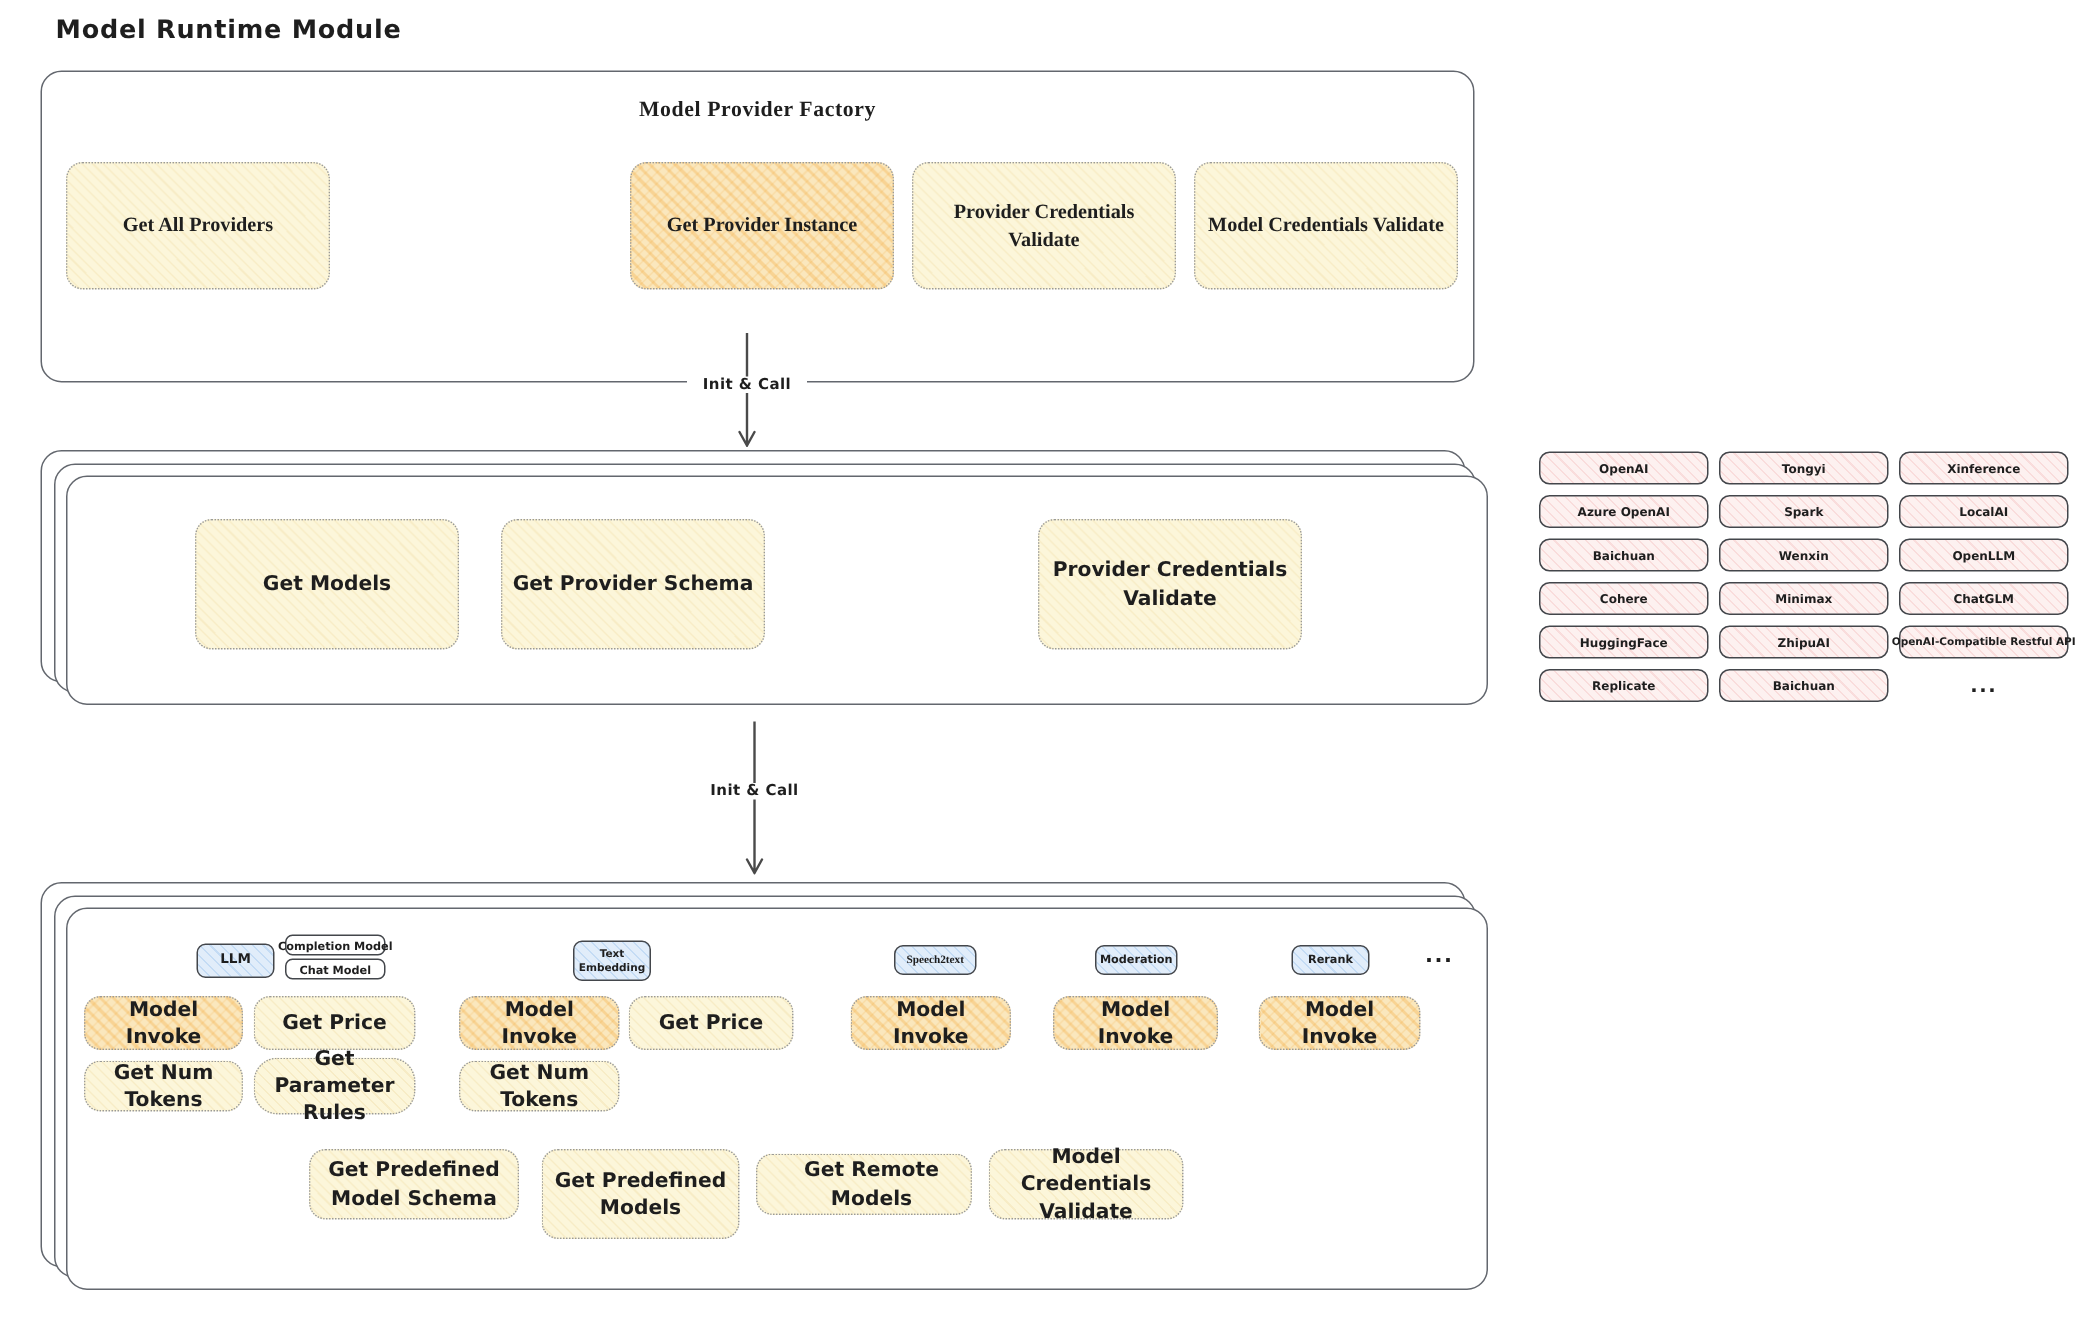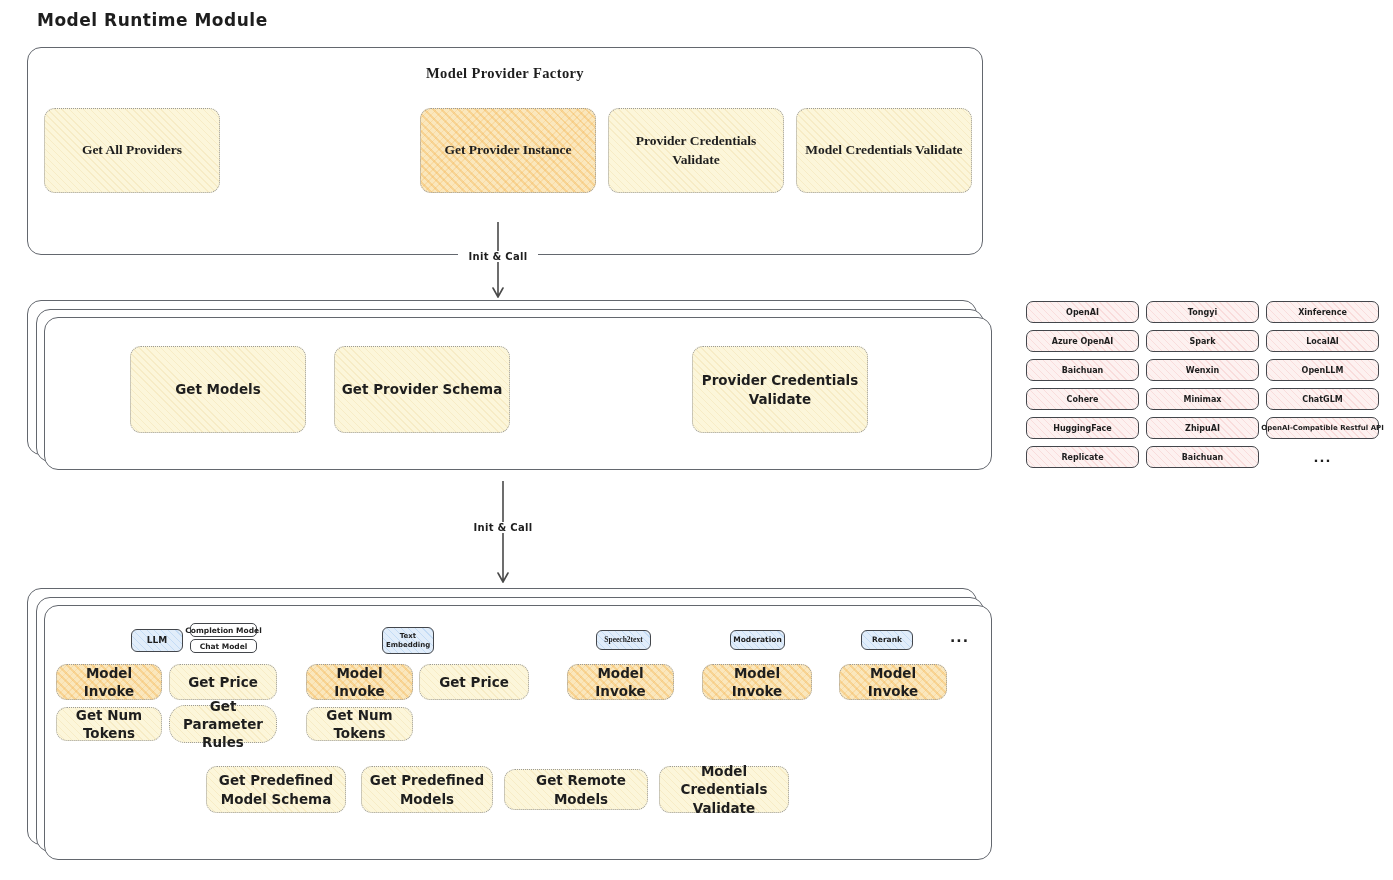--- a/index.html
+++ b/index.html
@@ -148,18 +148,18 @@
     <div class="node yellow" style="left:391px; top:75px; width:110px; height:36px;">Get Price</div>
     <div class="node orange" style="left:539px; top:75px; width:107px; height:36px;">Model Invoke</div>
     <div class="node orange" style="left:674px; top:75px; width:110px; height:36px;">Model Invoke</div>
     <div class="node orange" style="left:811px; top:75px; width:108px; height:36px;">Model Invoke</div>
 
     <div class="node yellow" style="left:28px;  top:118px; width:106px; height:34px;">Get Num Tokens</div>
     <div class="node yellow" style="left:141px; top:116px; width:108px; height:38px;border-radius:16px;">Get Parameter Rules</div>
     <div class="node yellow" style="left:278px; top:118px; width:107px; height:34px;">Get Num Tokens</div>
 
     <div class="node yellow" style="left:178px; top:177px; width:140px; height:47px;">Get Predefined Model Schema</div>
-    <div class="node yellow" style="left:333px; top:177px; width:132px; height:47px;">Get Predefined Models</div>
+    <div class="node yellow" style="left:333px; top:177px; width:132px; height:60px;">Get Predefined Models</div>
     <div class="node yellow" style="left:476px; top:180px; width:144px; height:41px;padding-left:16px;">Get Remote Models</div>
     <div class="node yellow" style="left:631px; top:177px; width:130px; height:47px;">Model Credentials Validate</div>
   </div>
 
 </div>
 
 </body></html>

